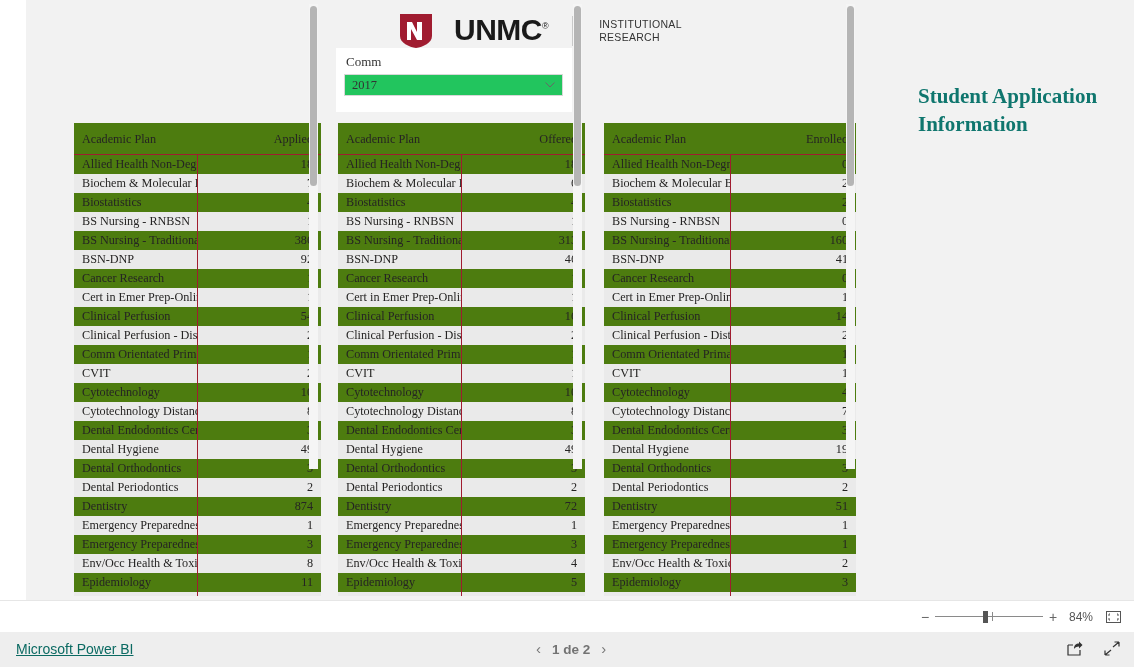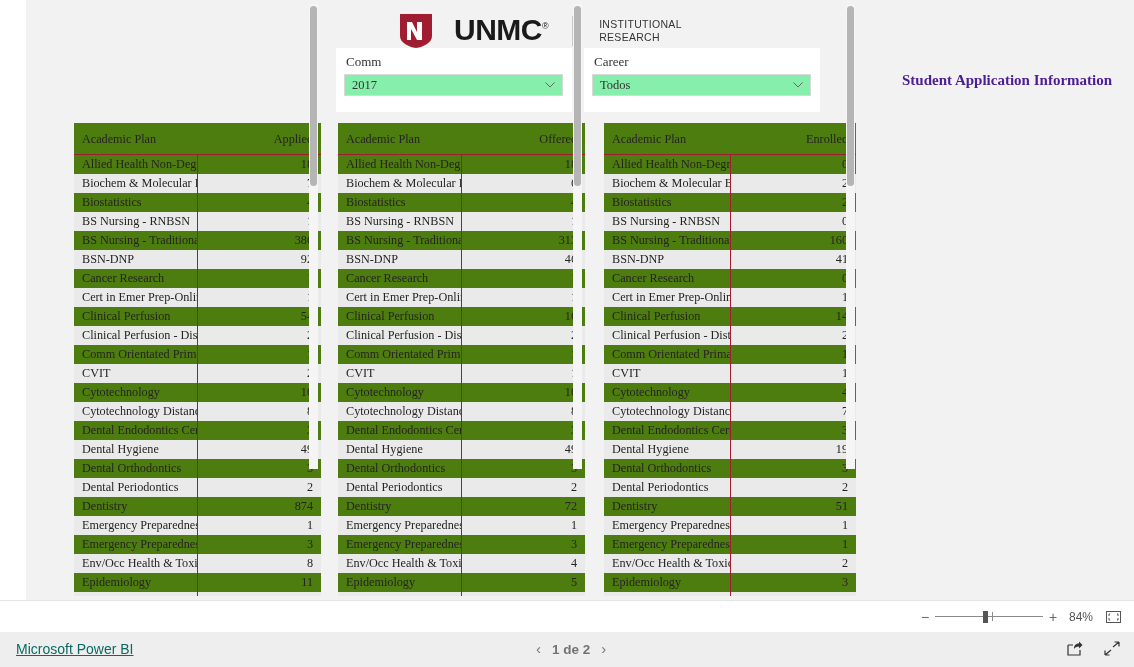--- a/index.html
+++ b/index.html
@@ -86,21 +86,21 @@
     font-size: 13px;
     color: #333333;
   }
   .filter-select {
     position: absolute;
     left: 8px;
     top: 26px;
     width: 219px;
     height: 22px;
     border: 1px solid #d8d8d8;
-    background: #86efac;
+    background: #22c55e;
     box-sizing: border-box;
   }
   .filter-value {
     position: absolute;
     left: 7px;
     top: 3px;
     font-family: "Liberation Serif", serif;
     font-size: 12.5px;
     color: #333333;
   }
@@ -117,25 +117,25 @@
     position: absolute;
     left: 871px;
     top: 56px;
     width: 237px;
     height: 65px;
     background: #f2f2f2;
   }
   #page-title {
     font-family: "Liberation Serif", serif;
     font-weight: bold;
-    font-size: 15px;
+    font-size: 21px;
     line-height: 28px;
-    color: #4c1d95;
+    color: #0f766e;
     padding: 10px 4px 0 5px;
-    margin: 0;
+    margin: 16px;
   }
 
   
   .table-card {
     position: absolute;
     top: 123px;
     height: 473px;
     background: #4d7c0f;
     box-sizing: border-box;
   }
@@ -330,29 +330,20 @@
   <div class="filter-card" id="filter-year">
     <div class="filter-label">Comm</div>
     <div class="filter-select">
       <div class="filter-value">2017</div>
       <svg class="chev" viewBox="0 0 10 6">
         <path d="M0.5 0.5 L5 5 L9.5 0.5" stroke="#666" stroke-width="1" fill="none"></path>
       </svg>
     </div>
   </div>
 
-  <div class="filter-card" id="filter-career">
-    <div class="filter-label">Career</div>
-    <div class="filter-select">
-      <div class="filter-value">Todos</div>
-      <svg class="chev" viewBox="0 0 10 6">
-        <path d="M0.5 0.5 L5 5 L9.5 0.5" stroke="#666" stroke-width="1" fill="none"></path>
-      </svg>
-    </div>
-  </div>
 
   <div id="page-title-card">
     <h1 id="page-title">Student Application Information</h1>
   </div>
 
   <div class="table-card" id="table-applied">
     <div class="tbl-body-wrap">
       <table class="tbl">
         <thead>
           <tr>

